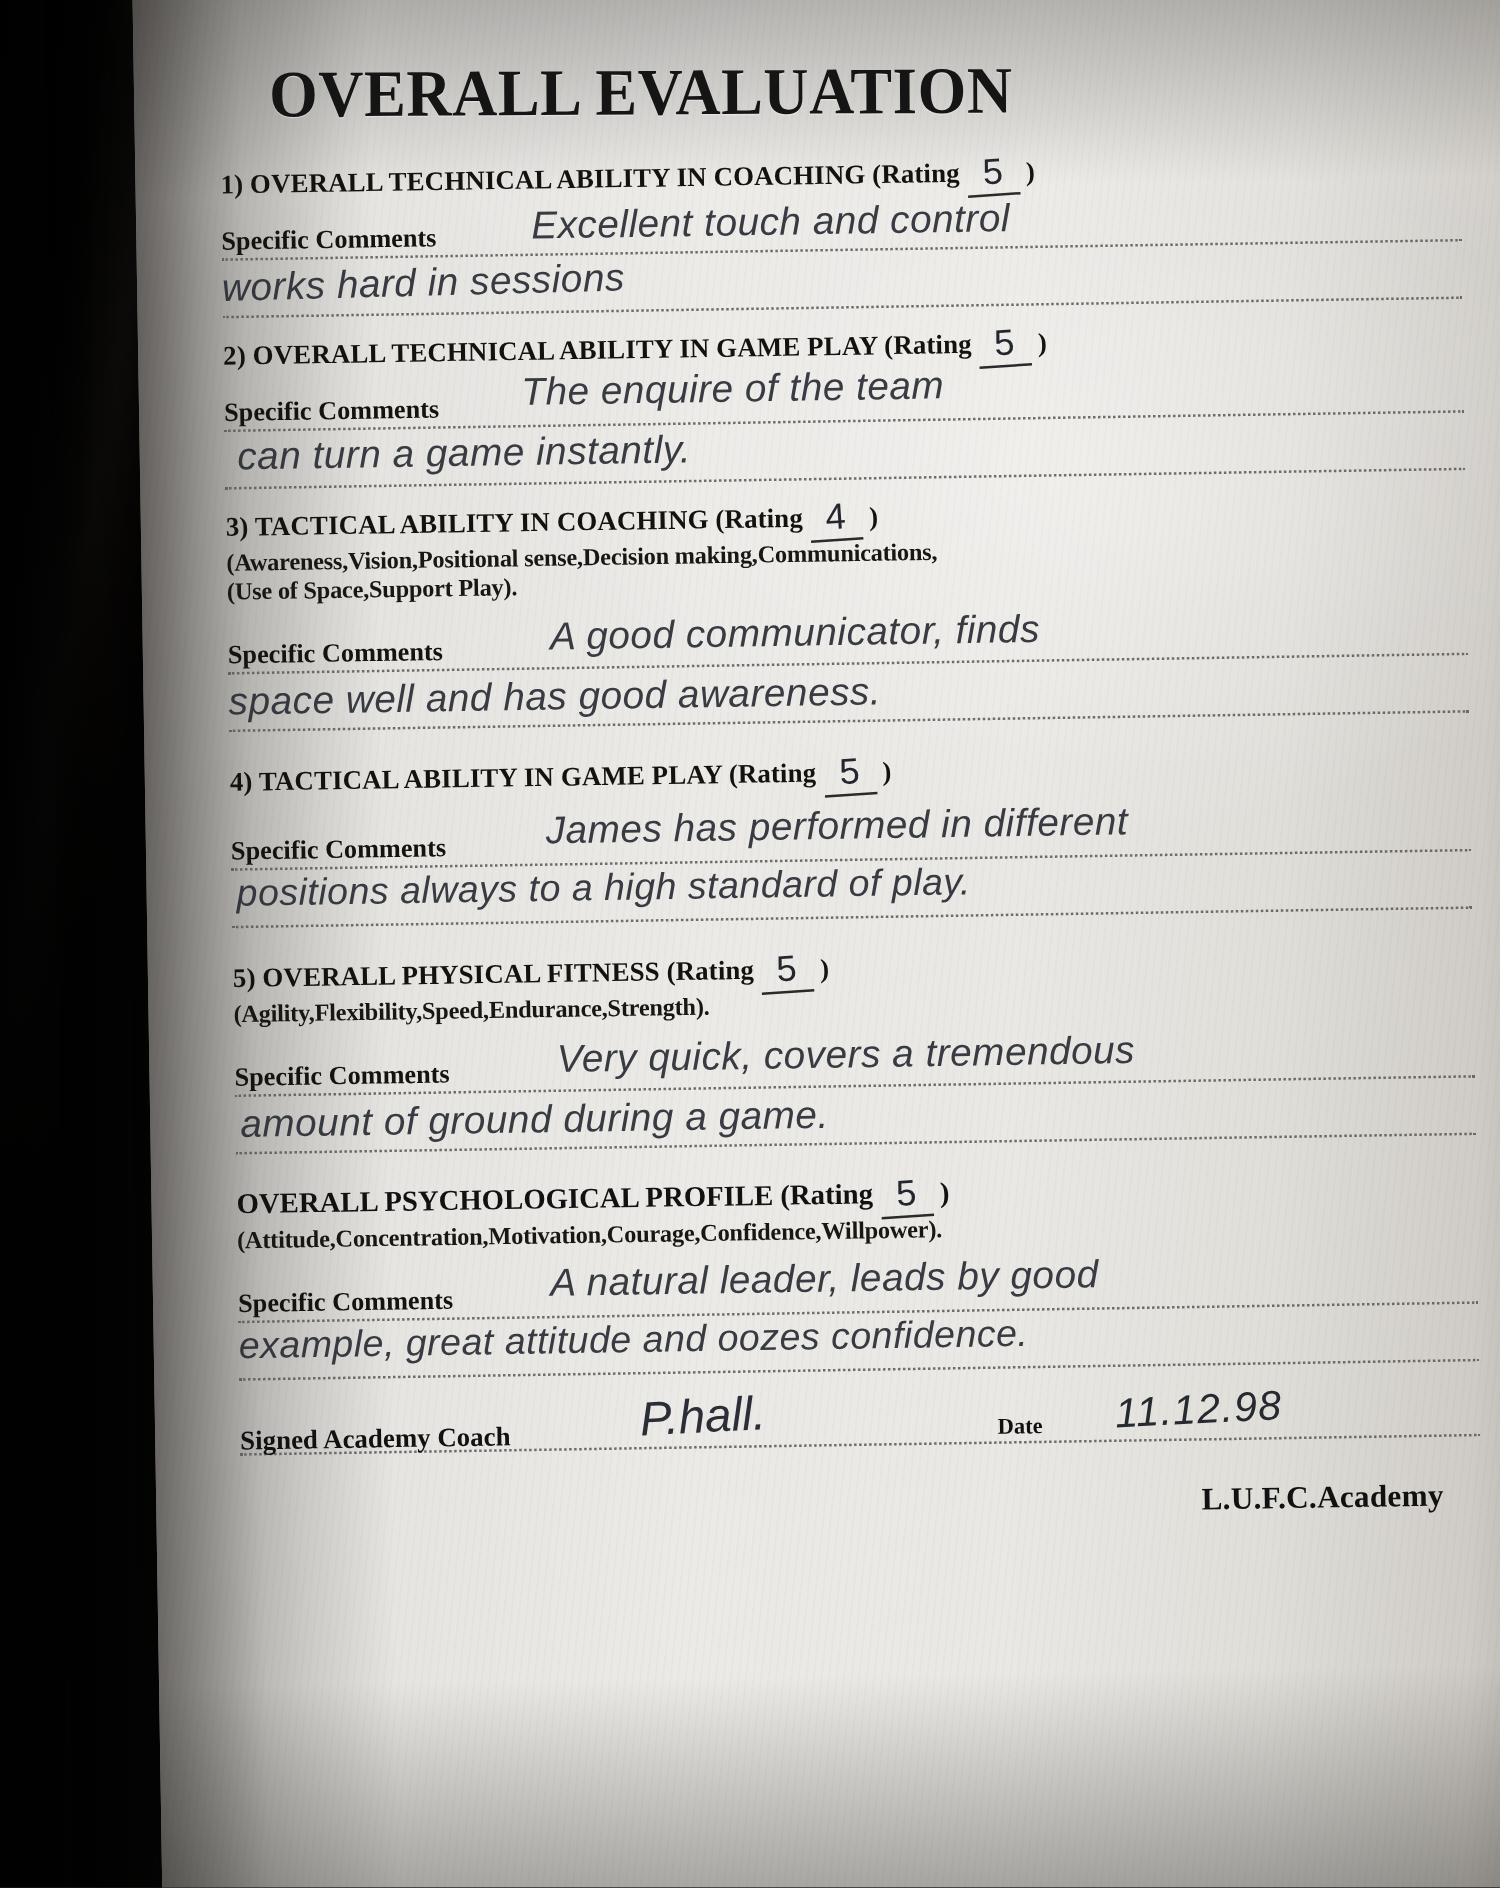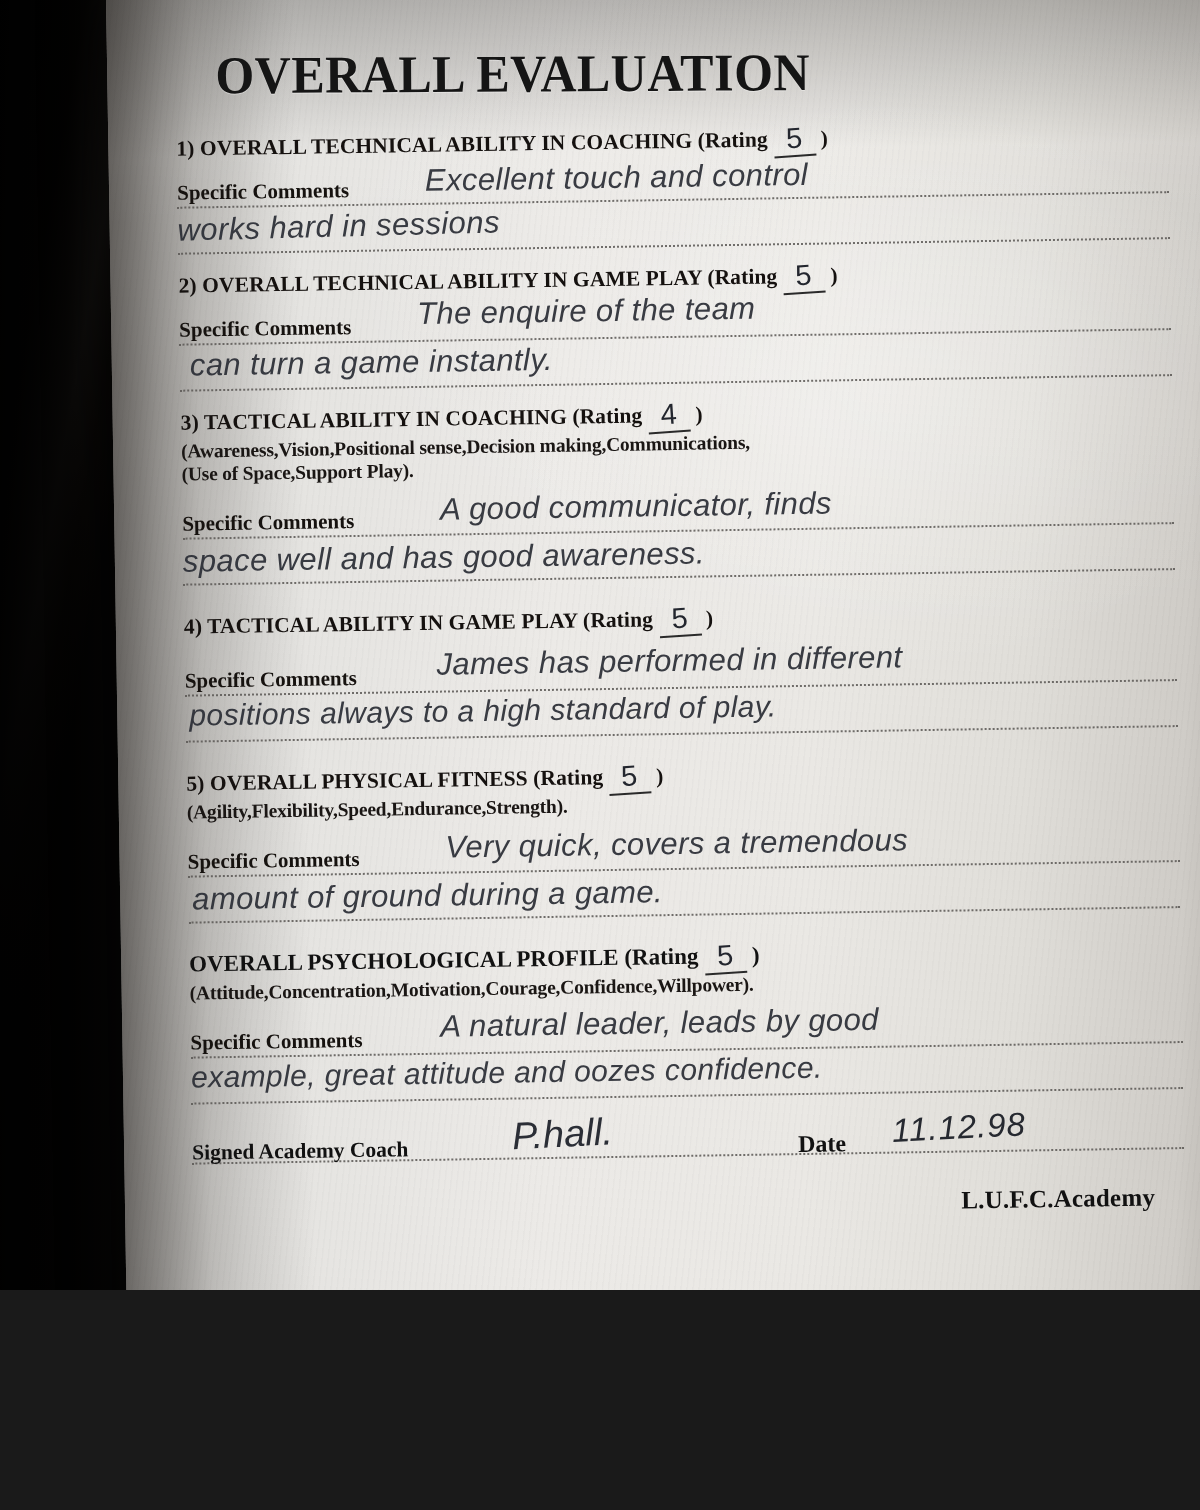--- a/index.html
+++ b/index.html
@@ -3,21 +3,21 @@
 <meta charset="utf-8">
 <style>
   html, body {
     margin: 0;
     padding: 0;
     background: #1a1a1a;
   }
   #page {
     position: relative;
     width: 1200px;
-    height: 1290px;
+    height: 1510px;
     overflow: hidden;
     background: #14100d;
     font-family: "Liberation Serif", serif;
   }
   
   .desk {
     position: absolute;
     inset: 0;
     background: linear-gradient(100deg, #070707 0%, #0d0b09 6%, #2b2723 10%, #15110e 12%, #0a0908 14%, #0a0908 100%);
   }
@@ -180,21 +180,21 @@
     font-family: "Liberation Serif", serif;
     font-weight: bold;
     font-size: 21.5px;
     white-space: nowrap;
   }
   .date-label {
     position: absolute;
     left: 606px; top: 18px;
     font-family: "Liberation Serif", serif;
     font-weight: bold;
-    font-size: 24px;
+    font-size: 18px;
     white-space: nowrap;
   }
   .signature {
     position: absolute;
     left: 320px; top: -4px;
     font-family: "Liberation Sans", sans-serif;
     font-style: italic;
     font-size: 38px;
     color: #2b2e36;
     transform: rotate(-2deg);

